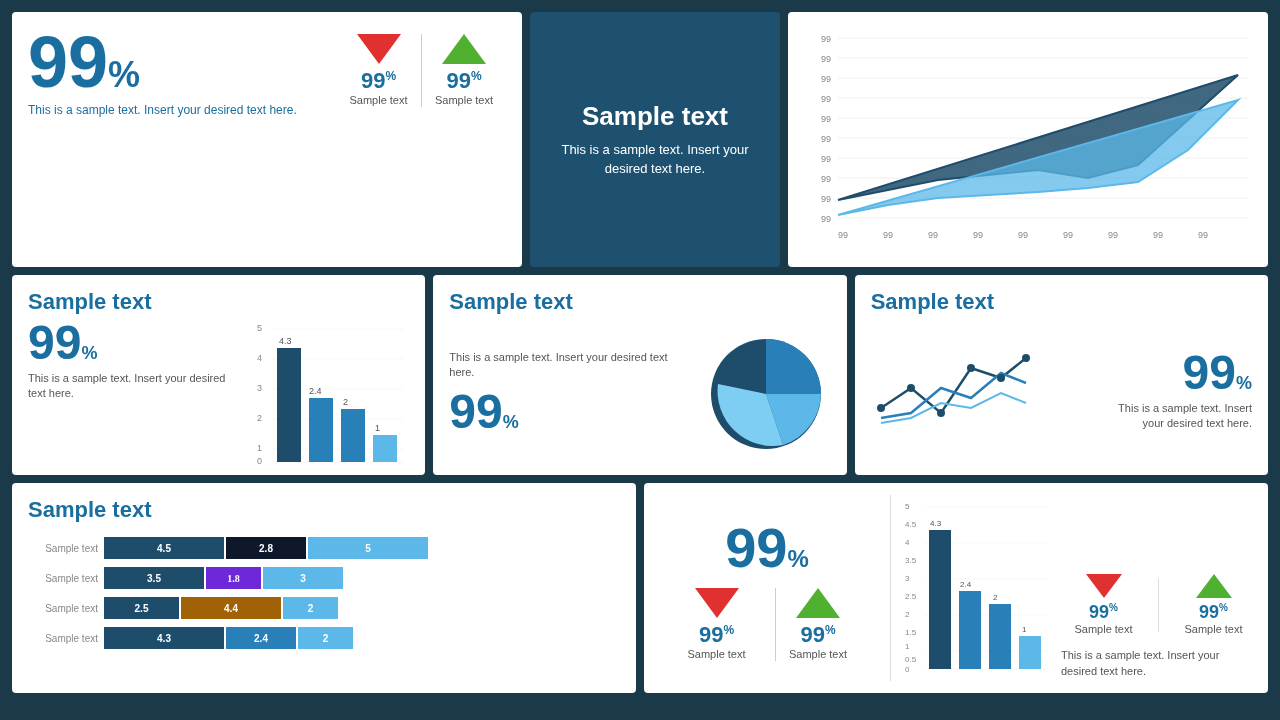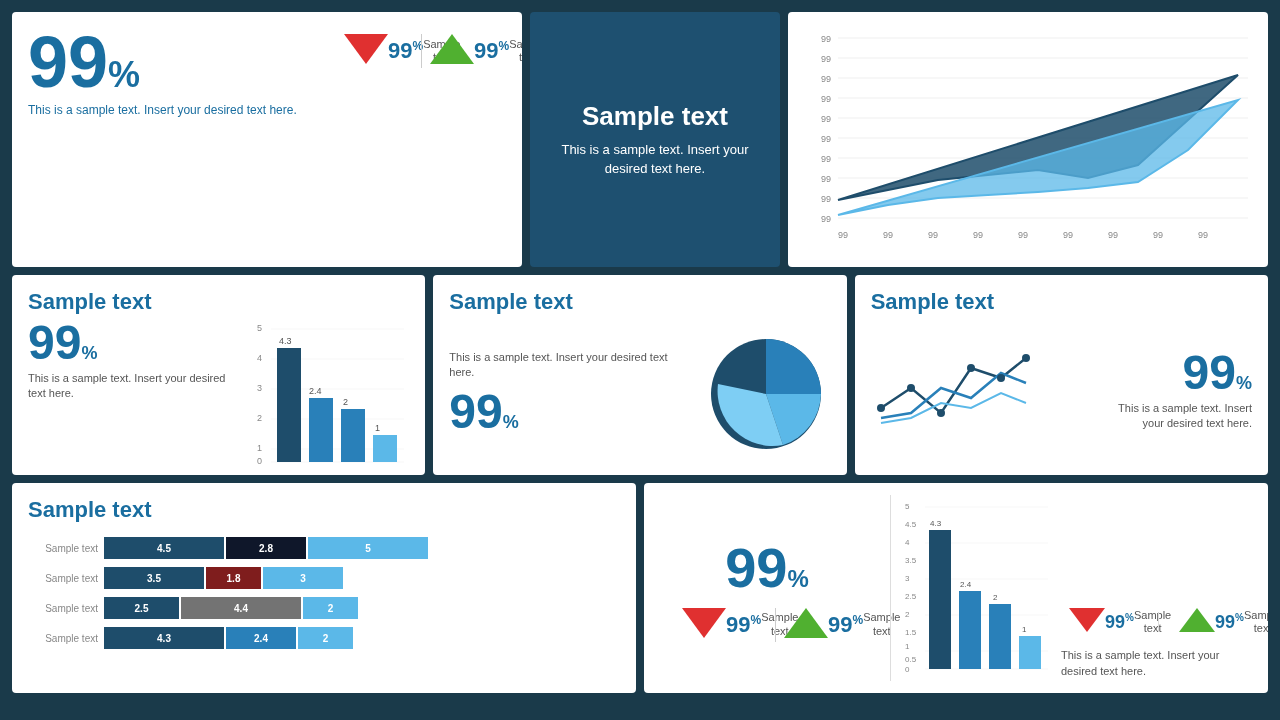--- a/index.html
+++ b/index.html
@@ -73,21 +73,21 @@
       margin-top: 4px;
     }
     .card1-right {
       display: flex;
       gap: 0;
       align-items: flex-start;
       padding-top: 8px;
     }
     .arrow-block {
       display: flex;
-      flex-direction: row;
+      flex-direction: column;
       align-items: center;
       width: 85px;
       padding: 0 8px;
     }
     .arrow-block + .arrow-block {
       border-left: 1px solid #ccc;
     }
     .arrow-down {
       width: 0;
       height: 0;
@@ -397,30 +397,30 @@
             <div class="bar-seg" style="width:120px;background:#1e4d6b;">4.5</div>
             <div class="bar-seg" style="width:80px;background:#0f172a;">2.8</div>
             <div class="bar-seg" style="width:120px;background:#5bb8e8;">5</div>
           </div>
         </div>
 
         <div class="bar-row">
           <span class="bar-row-label">Sample text</span>
           <div class="bar-row-bars">
             <div class="bar-seg" style="width:100px;background:#1e4d6b;">3.5</div>
-            <div class="bar-seg" style="width:55px;background:#7f1d1d;">1.8</div>
+            <div class="bar-seg" style="width:55px;background:#6d28d9;font-family:Liberation Serif, serif;">1.8</div>
             <div class="bar-seg" style="width:80px;background:#5bb8e8;">3</div>
           </div>
         </div>
 
         <div class="bar-row">
           <span class="bar-row-label">Sample text</span>
           <div class="bar-row-bars">
             <div class="bar-seg" style="width:75px;background:#1e4d6b;">2.5</div>
-            <div class="bar-seg" style="width:120px;background:#737373;">4.4</div>
+            <div class="bar-seg" style="width:100px;background:#a16207;">4.4</div>
             <div class="bar-seg" style="width:55px;background:#5bb8e8;">2</div>
           </div>
         </div>
 
         <div class="bar-row">
           <span class="bar-row-label">Sample text</span>
           <div class="bar-row-bars">
             <div class="bar-seg" style="width:120px;background:#1e4d6b;">4.3</div>
             <div class="bar-seg" style="width:70px;background:#2980b9;">2.4</div>
             <div class="bar-seg" style="width:55px;background:#5bb8e8;">2</div>

